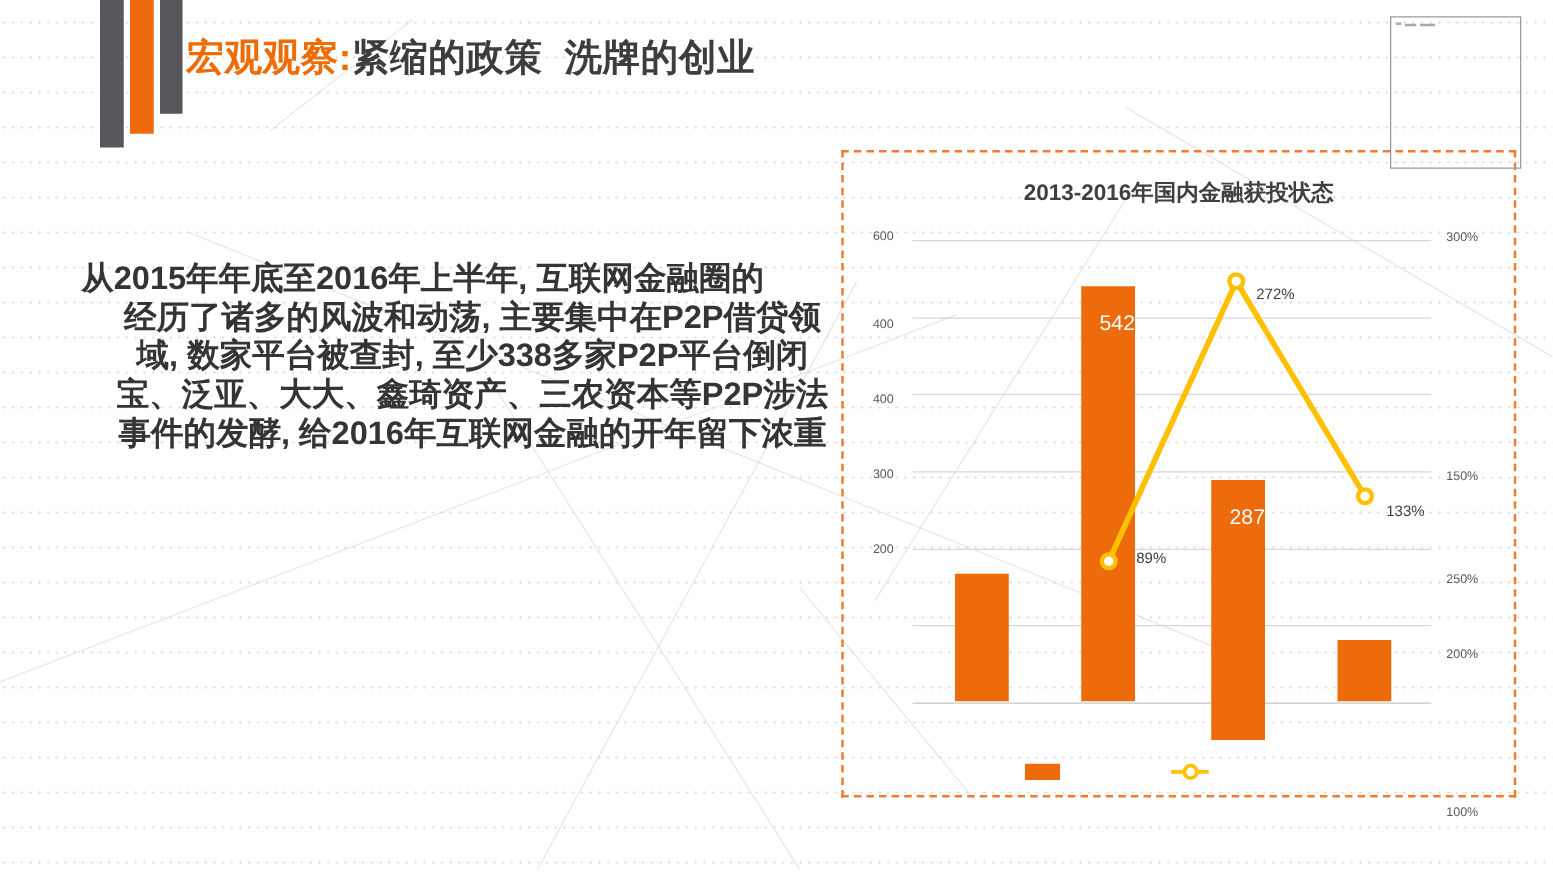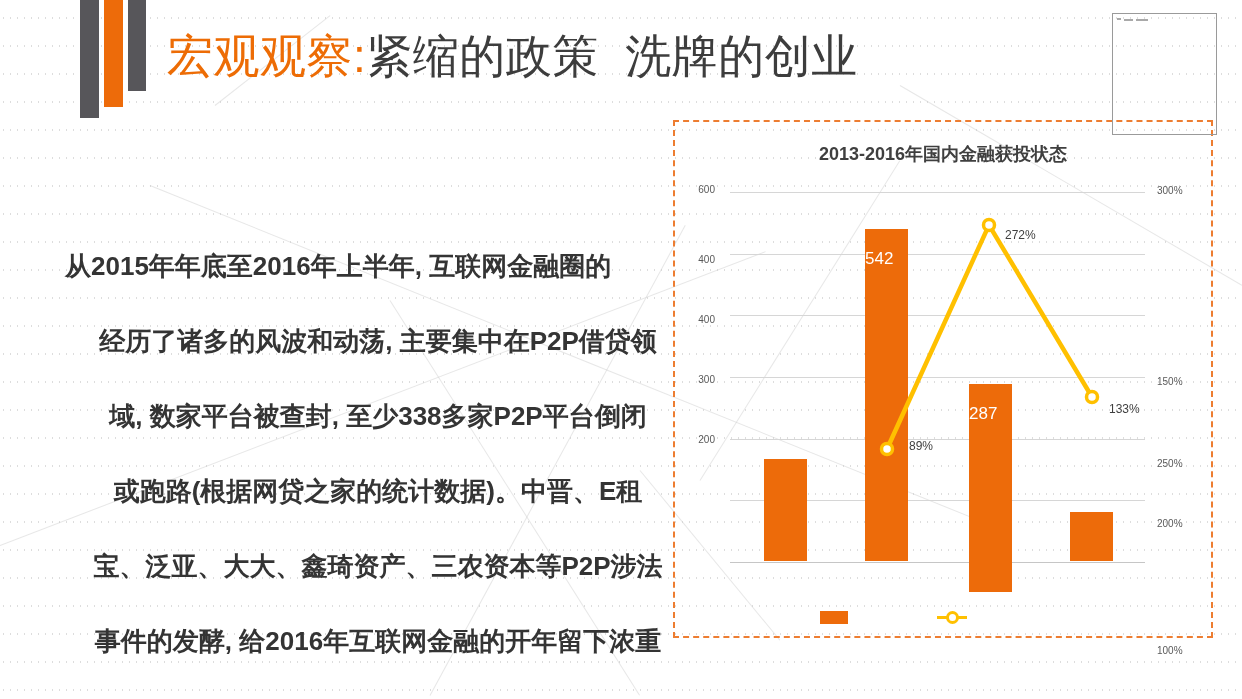--- a/index.html
+++ b/index.html
@@ -25,29 +25,29 @@
   .d8{left:700px;top:480px;width:377px;transform:rotate(-58deg);}
 
   
   .logo-bar{position:absolute;top:0;}
   .logo-a{left:80px;width:19px;height:118px;background:#57565a;}
   .logo-b{left:104px;width:19px;height:107px;background:#ed6b0a;}
   .logo-c{left:128px;width:18px;height:91px;background:#57565a;}
 
   
   .page-title{
-    position:absolute;left:167px;top:26px;font-size:46px;font-weight:normal;
+    position:absolute;left:149px;top:26px;font-size:30px;font-weight:bold;
     white-space:pre;color:#3d3d3d;letter-spacing:0.5px;
   }
   .page-title .accent{color:#ed6c05;}
 
   
   .body-text{position:absolute;left:65px;top:207px;width:605px;
     font-size:26px;font-weight:bold;color:#343434;line-height:31px;}
-  .body-text .line{white-space:pre;margin-top:44px;}
+  .body-text .line{white-space:pre;}
   .body-text .line.indent{padding-left:21px;text-align:center;}
 
   
   .chart-panel{
     position:absolute;left:673px;top:120px;width:540px;height:518px;
     border:2px dashed #ed7d31;box-sizing:border-box;
   }
   .chart-title{position:absolute;left:0;top:20px;width:100%;text-align:center;
     font-size:18px;font-weight:bold;color:#3f3f3f;}
   .gridline{position:absolute;left:55px;width:415px;height:1px;background:#d6d6d6;}
@@ -56,21 +56,21 @@
   .tick{position:absolute;font-size:10px;color:#595959;}
   .tick-left{left:0;width:40px;text-align:right;}
   .tl0{top:62px;} .tl1{top:132px;} .tl2{top:192px;} .tl3{top:252px;} .tl4{top:312px;}
   .tick-right{left:482px;text-align:left;}
   .tr0{top:63px;} .tr1{top:254px;} .tr2{top:336px;} .tr3{top:396px;} .tr4{top:523px;}
   .bar{position:absolute;width:43px;background:#ed6b0a;}
   .bar1{left:89px;top:337px;height:102px;}
   .bar2{left:190px;top:107px;height:332px;}
   .bar3{left:294px;top:262px;height:208px;}
   .bar4{left:395px;top:390px;height:49px;}
-  .bar-label{position:absolute;top:20px;left:0;width:100%;text-align:left;
+  .bar-label{position:absolute;top:20px;left:0;width:100%;text-align:right;
     color:#ffffff;font-size:17px;}
   .line-svg{position:absolute;left:0;top:0;}
   .line-label{position:absolute;font-size:12px;color:#3f3f3f;}
   .ll0{left:234px;top:317px;}
   .ll1{left:330px;top:106px;}
   .ll2{left:434px;top:280px;}
   .legend-bar-swatch{position:absolute;left:145px;top:489px;width:28px;height:13px;background:#ed6b0a;}
   .legend-line-swatch{position:absolute;left:262px;top:489px;width:30px;height:13px;}
   .legend-line-swatch .seg{position:absolute;left:0;top:5px;width:30px;height:3px;background:#ffc000;}
   .legend-line-swatch .dot{position:absolute;left:9px;top:0;width:7px;height:7px;border:3px solid #ffc000;
@@ -101,21 +101,20 @@
   <div class="logo-bar logo-a"></div>
   <div class="logo-bar logo-b"></div>
   <div class="logo-bar logo-c"></div>
 
   <div class="page-title"><span class="accent">宏观观察:</span><span>紧缩的政策  洗牌的创业</span></div>
 
   <div class="body-text">
     <div class="line">从2015年年底至2016年上半年, 互联网金融圈的</div>
     <div class="line indent">经历了诸多的风波和动荡, 主要集中在P2P借贷领</div>
     <div class="line indent">域, 数家平台被查封, 至少338多家P2P平台倒闭</div>
-    <div class="line indent">或跑路(根据网贷之家的统计数据)。中晋、E租</div>
     <div class="line indent">宝、泛亚、大大、鑫琦资产、三农资本等P2P涉法</div>
     <div class="line indent">事件的发酵, 给2016年互联网金融的开年留下浓重</div>
   </div>
 
   <div class="chart-panel">
     <div class="chart-title">2013-2016年国内金融获投状态</div>
 
     <div class="gridline gl0"></div>
     <div class="gridline gl1"></div>
     <div class="gridline gl2"></div>

